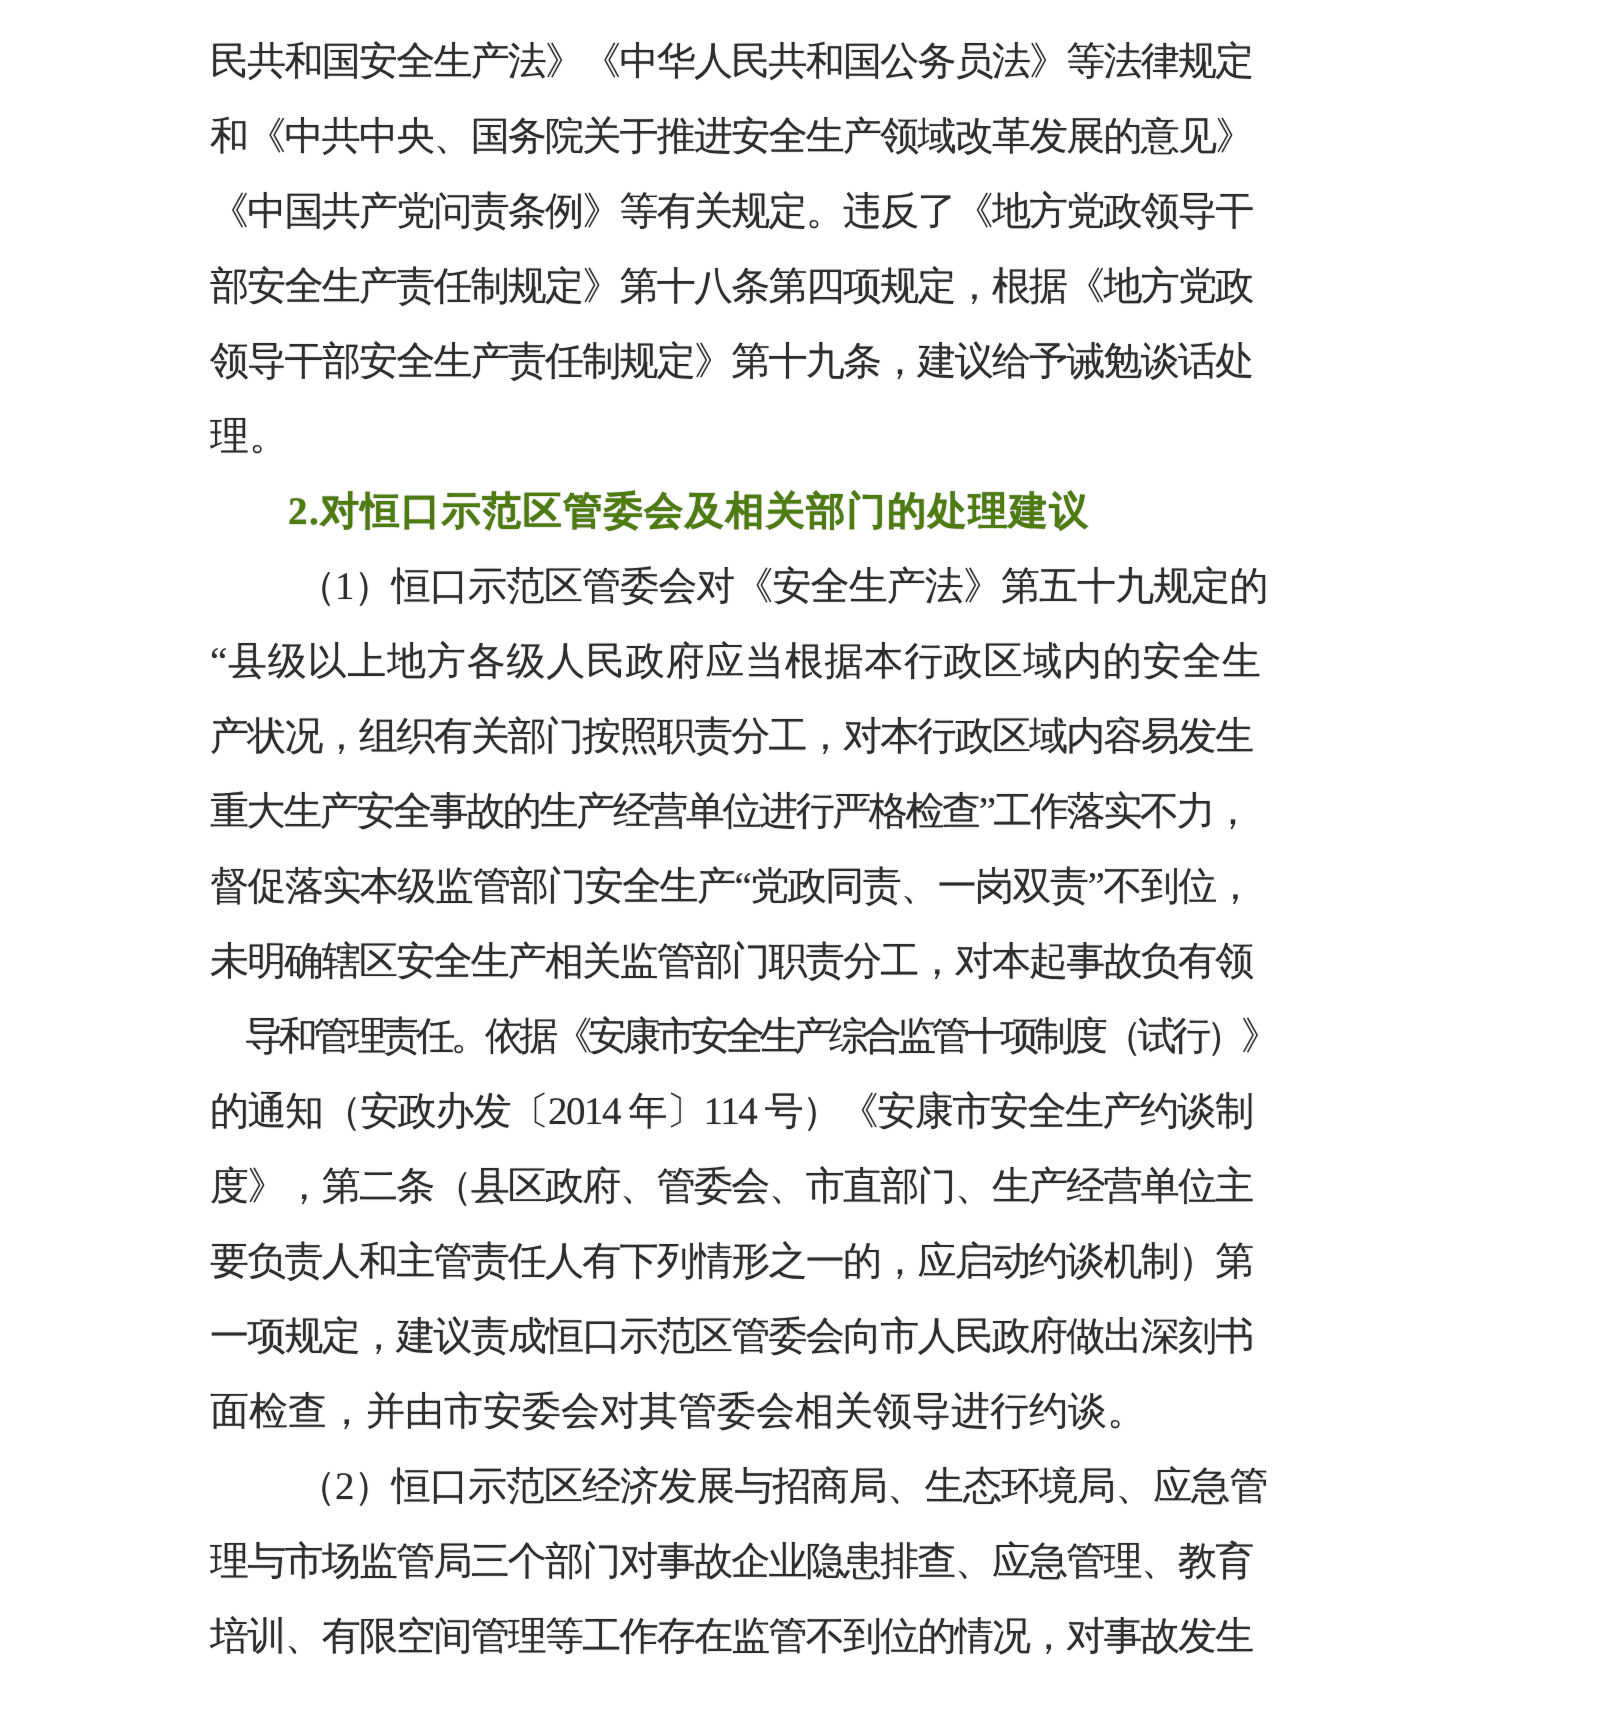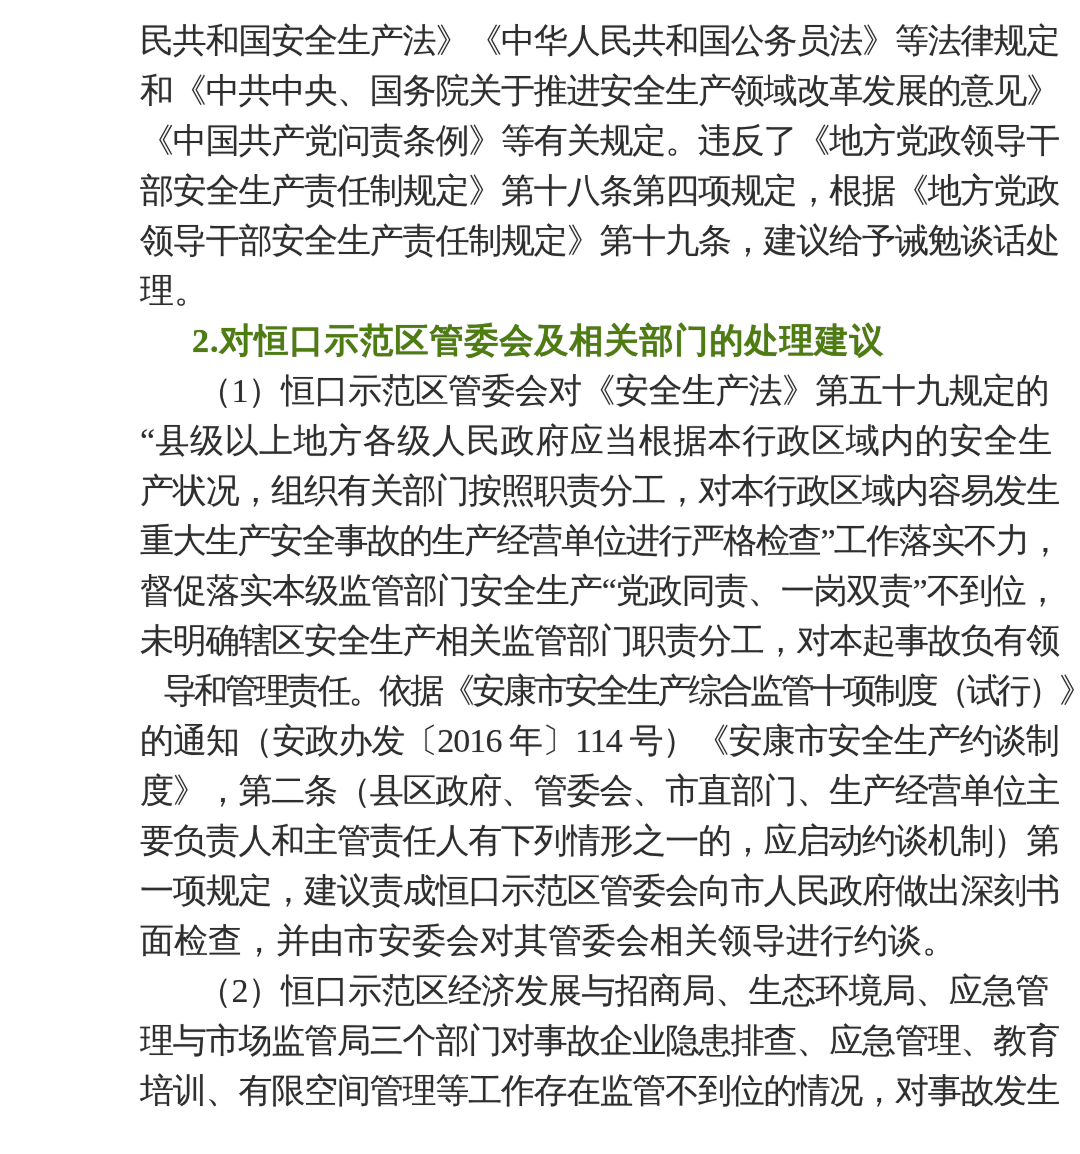--- a/index.html
+++ b/index.html
@@ -11,21 +11,21 @@
     position: relative;
     width: 1080px;
     height: 1154px;
     background: #ffffff;
     box-sizing: border-box;
     padding: 16px 133px 0 140px;
     overflow: hidden;
     font-family: "Liberation Serif", "DejaVu Serif", serif;
   }
   .ln {
-    font-size: 34px;
+    font-size: 26px;
     line-height: 50px;
     height: 50px;
     white-space: nowrap;
     color: #2e2e2e;
     text-shadow: 0 0 1px rgba(46,46,46,0.40);
     letter-spacing: 0;
   }
   .ln.indent {
     text-indent: 58px;
   }
@@ -49,21 +49,21 @@
   <div class="ln fit"><span style="letter-spacing: -1.17857px;">领导干部安全生产责任制规定》第十九条，建议给予诫勉谈话处</span></div>
   <div class="ln">理。</div>
   <div class="ln heading">2.对恒口示范区管委会及相关部门的处理建议</div>
   <div class="ln fit indent"><span style="letter-spacing: -0.615385px; text-align: right;">（1）恒口示范区管委会对《安全生产法》第五十九规定的</span></div>
   <div class="ln fit"><span style="letter-spacing: 0.506366px;">“县级以上地方各级人民政府应当根据本行政区域内的安全生</span></div>
   <div class="ln fit"><span style="letter-spacing: -1.17857px;">产状况，组织有关部门按照职责分工，对本行政区域内容易发生</span></div>
   <div class="ln fit"><span style="letter-spacing: -1.59752px;">重大生产安全事故的生产经营单位进行严格检查”工作落实不力，</span></div>
   <div class="ln fit"><span style="letter-spacing: -1.02209px;">督促落实本级监管部门安全生产“党政同责、一岗双责”不到位，</span></div>
   <div class="ln fit"><span style="letter-spacing: -1.17857px;">未明确辖区安全生产相关监管部门职责分工，对本起事故负有领</span></div>
   <div class="ln fit"><span style="letter-spacing: -3.1px; margin-left: 23px;">导和管理责任。依据《安康市安全生产综合监管十项制度（试行）》</span></div>
-  <div class="ln fit"><span style="letter-spacing: -0.966383px;">的通知（安政办发〔2016 年〕114 号）《安康市安全生产约谈制</span></div>
+  <div class="ln fit"><span style="letter-spacing: -0.966383px;">的通知（安政办发〔2014 年〕114 号）《安康市安全生产约谈制</span></div>
   <div class="ln fit"><span style="letter-spacing: -1.17857px;">度》，第二条（县区政府、管委会、市直部门、生产经营单位主</span></div>
   <div class="ln fit"><span style="letter-spacing: -1.17857px;">要负责人和主管责任人有下列情形之一的，应启动约谈机制）第</span></div>
   <div class="ln fit"><span style="letter-spacing: -1.17857px;">一项规定，建议责成恒口示范区管委会向市人民政府做出深刻书</span></div>
   <div class="ln">面检查，并由市安委会对其管委会相关领导进行约谈。</div>
   <div class="ln fit indent"><span style="letter-spacing: -0.615385px;">（2）恒口示范区经济发展与招商局、生态环境局、应急管</span></div>
   <div class="ln fit"><span style="letter-spacing: -1.17857px;">理与市场监管局三个部门对事故企业隐患排查、应急管理、教育</span></div>
   <div class="ln fit"><span style="letter-spacing: -1.17857px;">培训、有限空间管理等工作存在监管不到位的情况，对事故发生</span></div>
 </div>
 
 </body></html>

